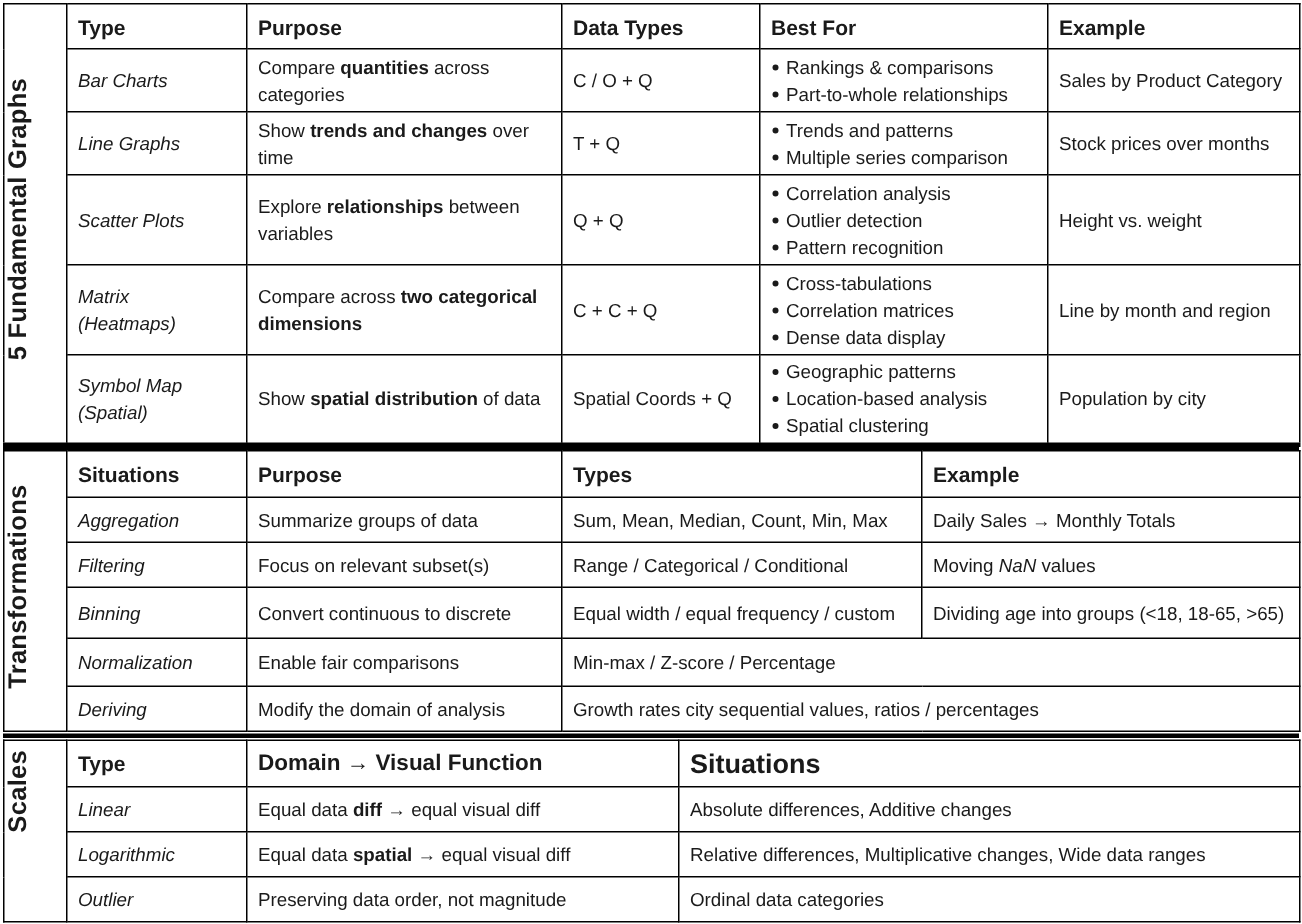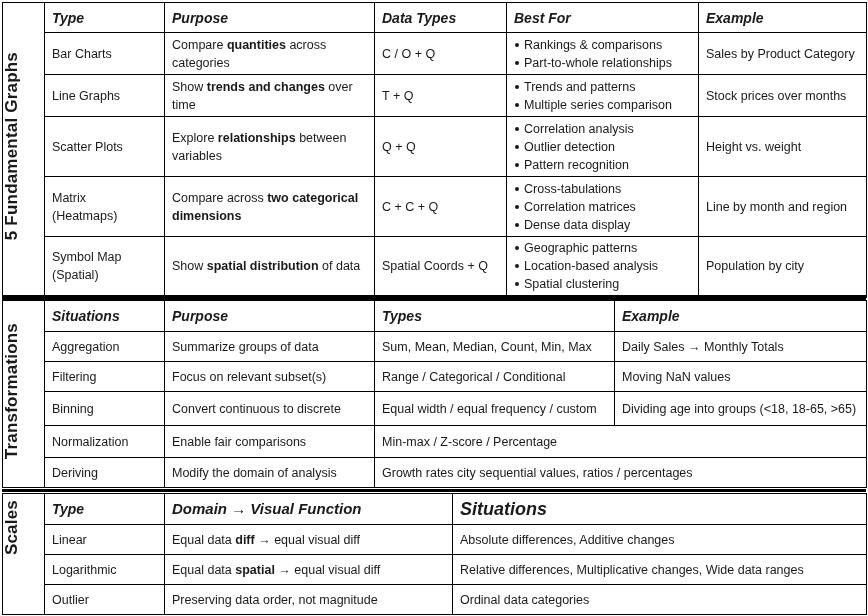--- a/index.html
+++ b/index.html
@@ -1,23 +1,23 @@
 <!DOCTYPE html>
 <html><head>
 <meta charset="utf-8">
 <style>
   html, body { margin: 0; padding: 0; background: #ffffff; }
   body { width: 868px; height: 616px; overflow: hidden; font-family: "Liberation Sans", "DejaVu Sans", sans-serif; color: #1a1a1a; }
   .sheet { position: absolute; left: 0; top: 0; width: 868px; height: 616px; }
   table.sec { position: absolute; left: 2px; border-collapse: collapse; table-layout: fixed; width: 864px; }
   table.sec td, table.sec th { border: 1px solid #000; padding: 0 7px; vertical-align: middle; font-size: 12.5px; line-height: 18px; text-align: left; }
-  table.sec th { font-weight: bold; font-size: 14px; font-style: italic; }
+  table.sec th { font-weight: bold; font-size: 14px; }
   .side { padding: 0 !important; text-align: center; border-right: 1px solid #000; }
   .side-label { display: inline-block; writing-mode: vertical-rl; transform: rotate(180deg); font-weight: bold; font-size: 17px; white-space: nowrap; letter-spacing: 0.2px; }
-  .it { }
+  .it { font-style: italic; }
   b { font-weight: bold; }
   ul.bl { list-style: none; margin: 0; padding: 0; }
   ul.bl li { position: relative; padding-left: 10px; line-height: 18px; }
   ul.bl li::before { content: ""; position: absolute; left: 1px; top: 7px; width: 4px; height: 4px; border-radius: 50%; background: #1a1a1a; }
   #s1 { top: 2px; border-bottom: 3px solid #000; }
   #s2 { top: 300px; }
   #s3 { top: 493px; }
   .sep { position: absolute; left: 2px; width: 864px; height: 0; border-top: 3px solid #000; }
 </style>
 </head>

